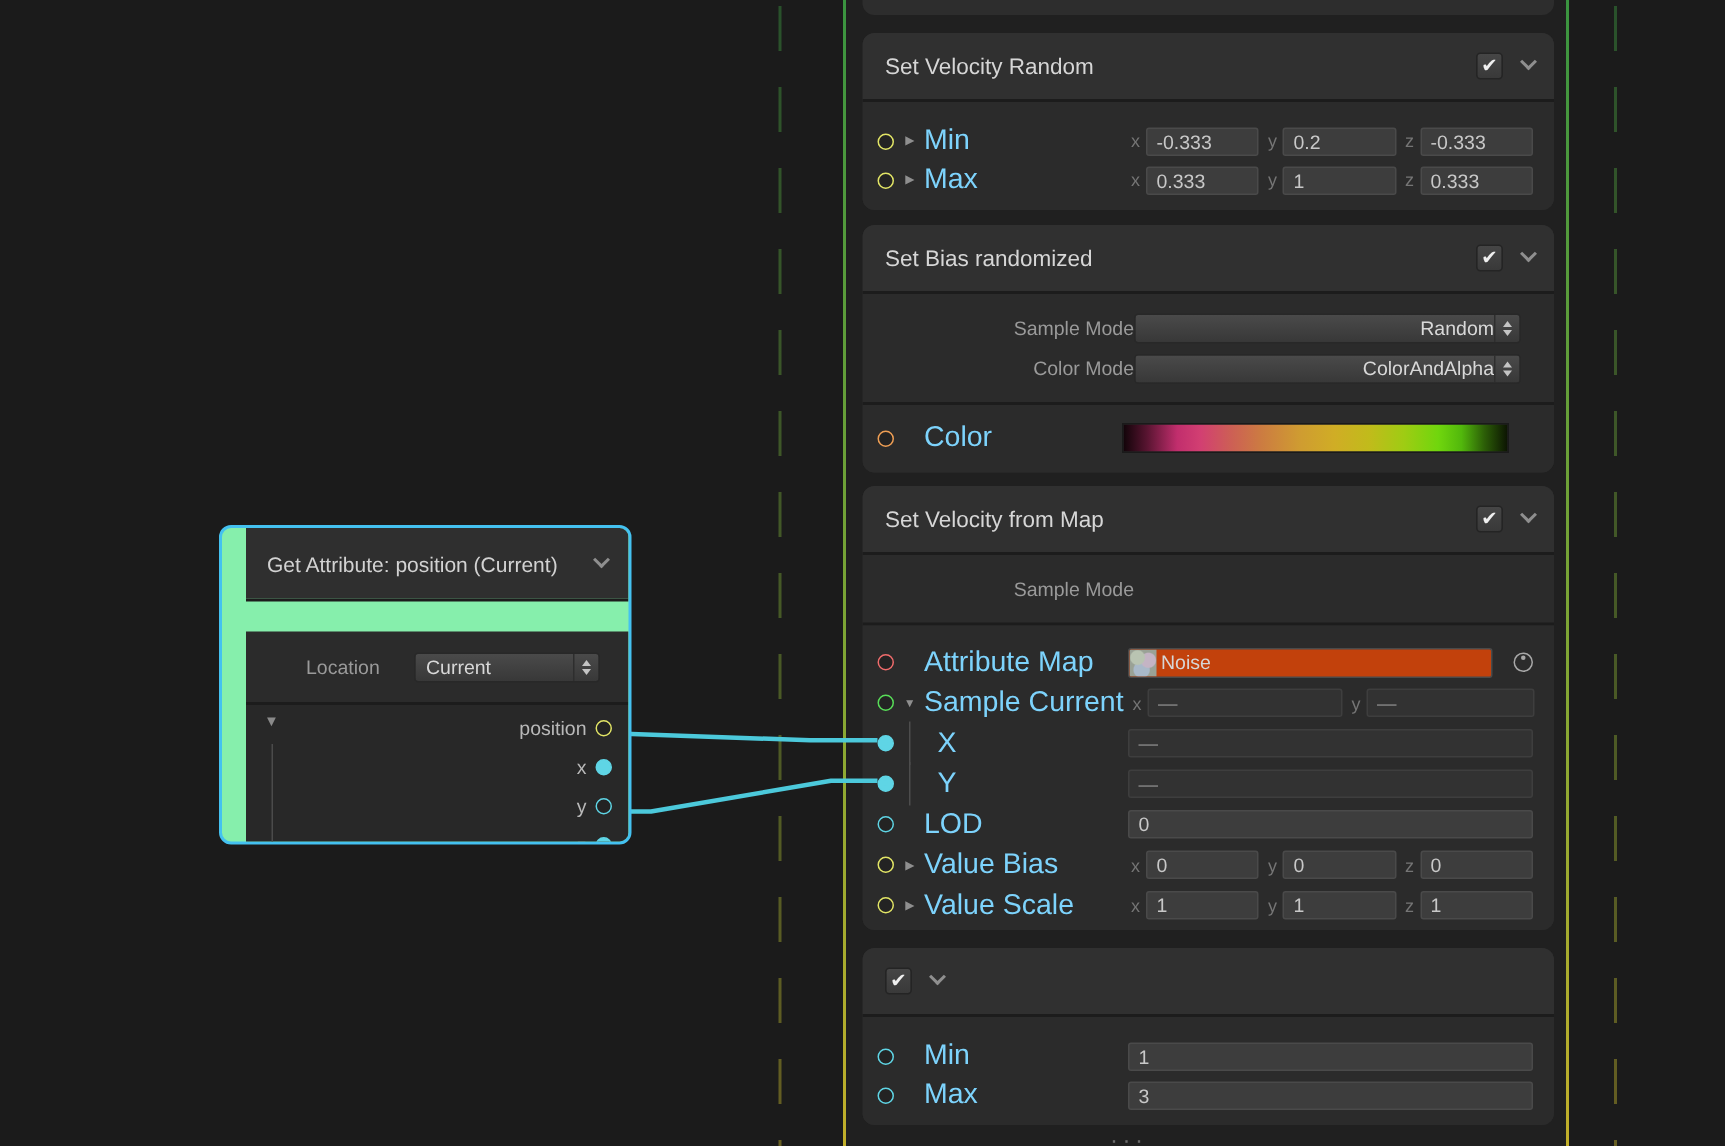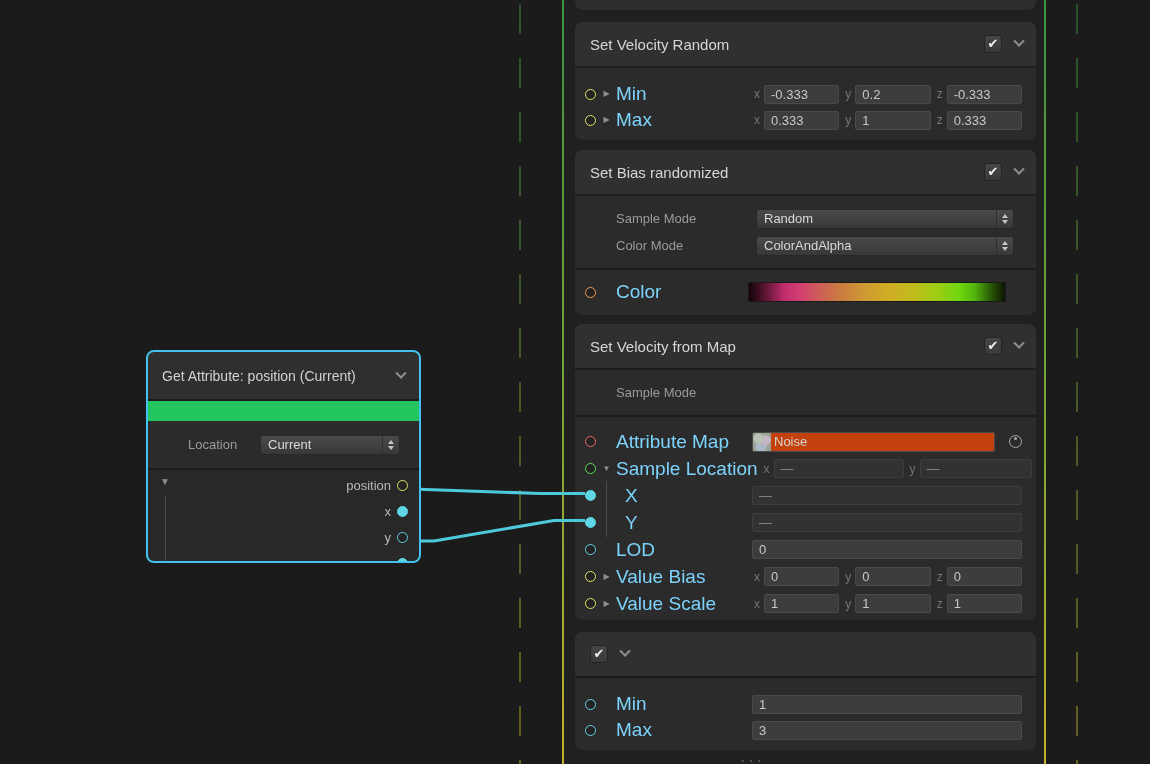--- a/index.html
+++ b/index.html
@@ -16,21 +16,21 @@
   .ctx-border.left { left:0; } .ctx-border.right { right:0; }
 
   .block { position:absolute; left:13px; width:461px; background:#2b2b2b; border-radius:8px; overflow:hidden; }
   .block-header { height:44px; display:flex; align-items:center; padding:0 13px 0 15px; background:#303030; }
   .block-title { font-size:15px; color:#d6d6d6; flex:1; white-space:nowrap; }
   .checkbox { width:18px; height:18px; border-radius:3px; background:linear-gradient(180deg,#464646,#393939); border:1px solid #242424; color:#efefef; font-size:13px; line-height:16px; text-align:center; margin-right:13px; }
   .chev { width:8px; height:8px; border-right:2px solid #8f8f8f; border-bottom:2px solid #8f8f8f; transform:rotate(45deg) translate(-2px,-2px); }
   .divider { height:2px; background:#1c1c1c; }
 
   .section { background:#2b2b2b; }
-  .section.settings { padding:9px 0; }
+  .section.settings { padding:9px 0;text-align:right; }
   .srow { display:flex; align-items:center; height:27px; padding:0 22px 0 41px; }
   .slabel { width:140px; flex:none; color:#9a9a9a; font-size:13px; }
 
   .dropdown { flex:1; height:20px; background:linear-gradient(180deg,#4a4a4a,#383838); border:1px solid #282828; border-radius:3px; display:flex; align-items:center; overflow:hidden; }
   .dropdown .dtext { flex:1; color:#d8d8d8; font-size:13px; padding-left:7px; white-space:nowrap; }
   .dropdown .darr { width:17px; align-self:stretch; border-left:1px solid #2e2e2e; display:flex; flex-direction:column; align-items:center; justify-content:center; gap:2px; }
   .tri-up { width:0; height:0; border-left:3px solid transparent; border-right:3px solid transparent; border-bottom:4px solid #c4c4c4; }
   .tri-dn { width:0; height:0; border-left:3px solid transparent; border-right:3px solid transparent; border-top:4px solid #c4c4c4; }
 
   .section.props { padding:11px 0 5px; }
@@ -59,21 +59,21 @@
   .objname { color:#d6d6d6; font-size:13px; padding-left:3px; }
   .picker { flex:none; width:13px; height:13px; border:1px solid #a8a8a8; border-radius:50%; margin-left:14px; position:relative; }
   .picker::after { content:""; position:absolute; left:4px; top:1px; width:3px; height:3px; border-radius:50%; background:#a8a8a8; }
 
   .gradbar { width:258px; height:20px; border:1px solid #1a1a1a; }
 
   .partial-block { position:absolute; left:13px; top:-20px; width:461px; height:30px; background:#2d2d2d; border-radius:8px; }
   .more-dots { position:absolute; left:178px; top:752px; color:#6a6a6a; font-size:16px; letter-spacing:3px; }
 
   
-  #attr-node { position:absolute; left:146px; top:350px; width:275px; height:213px; border:2px solid #44c1f0; border-radius:8px; background:#22c55e; z-index:6; overflow:hidden; }
+  #attr-node { position:absolute; left:146px; top:350px; width:275px; height:213px; border:2px solid #44c1f0; border-radius:8px; background:#86efac; z-index:6; overflow:hidden;padding-left:16px; }
   .node-header { height:47px; display:flex; align-items:center; padding:0 14px; background:#2f2f2f; }
   .node-title { flex:1; font-size:14px; color:#d2d2d2; white-space:nowrap; }
   .node-settings { height:47px; background:#2b2b2b; display:flex; align-items:center; padding:0 19px 0 40px;margin-top:20px; }
   .node-settings .slabel { width:72px; }
   .node-outputs { background:#282828; padding:2px 0 9px; position:relative; }
   .orow { height:26px; display:flex; align-items:center; justify-content:flex-end; padding-right:7px; }
   .olabel { color:#b9b9b9; font-size:13px; margin-right:6px; }
   .node-exp { position:absolute; left:12px; top:6px; color:#8a8a8a; font-size:10px; }
   .node-exp-line { position:absolute; left:17px; top:26px; width:1px; height:80px; background:#4b4b4b; }
 </style>
@@ -213,21 +213,21 @@
                 <div class="objfield">
                   <span class="thumb"></span>
                   <span class="objname">Noise</span>
                 </div>
                 <span class="picker"></span>
               </div>
             </div>
             <div class="prow" style="height: 27px;">
               <span class="port" style="border-color: rgb(88, 221, 88);"></span>
               <span class="expslot" style="line-height: 27px;">▼</span>
-              <span class="plabel">Sample Location</span>
+              <span class="plabel">Sample Current</span>
               <div class="vals">
                 <span class="group g-sp1">
                   <span class="ax">x</span>
                   <div class="field disabled">—</div>
                 </span>
                 <span class="group g-sp2">
                   <span class="ax">y</span>
                   <div class="field disabled">—</div>
                 </span>
               </div>

